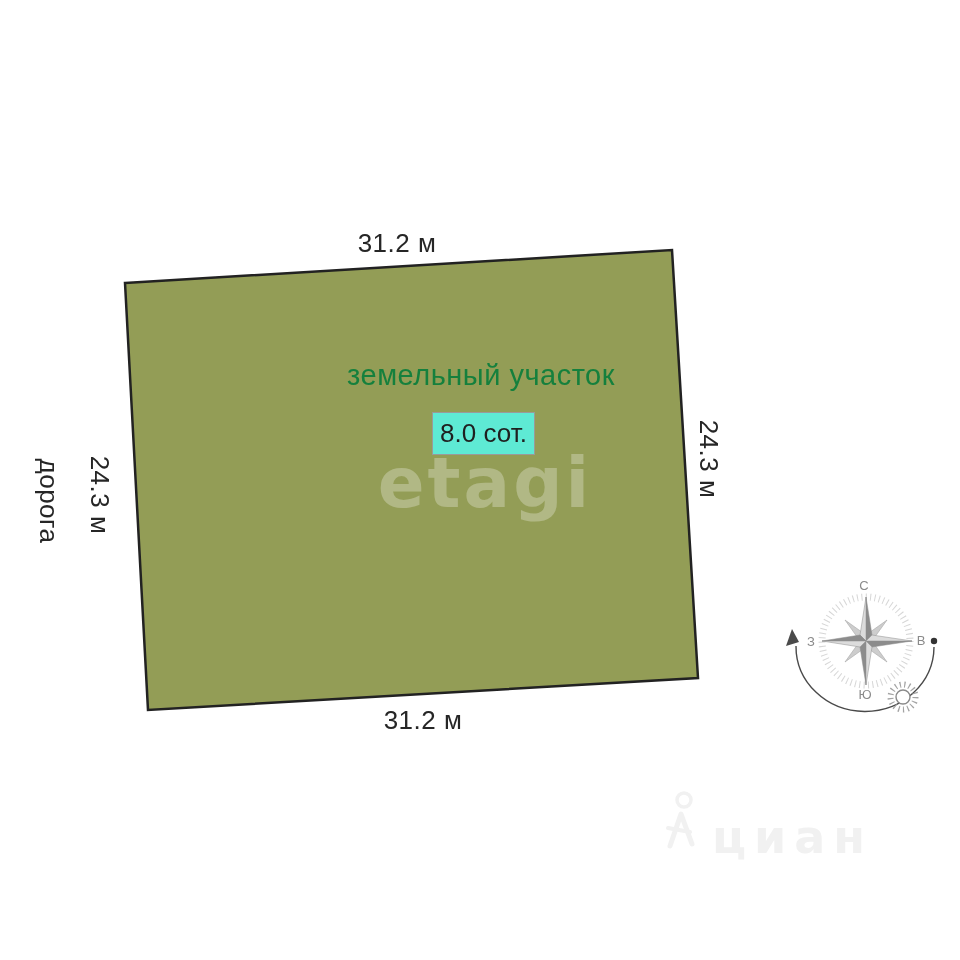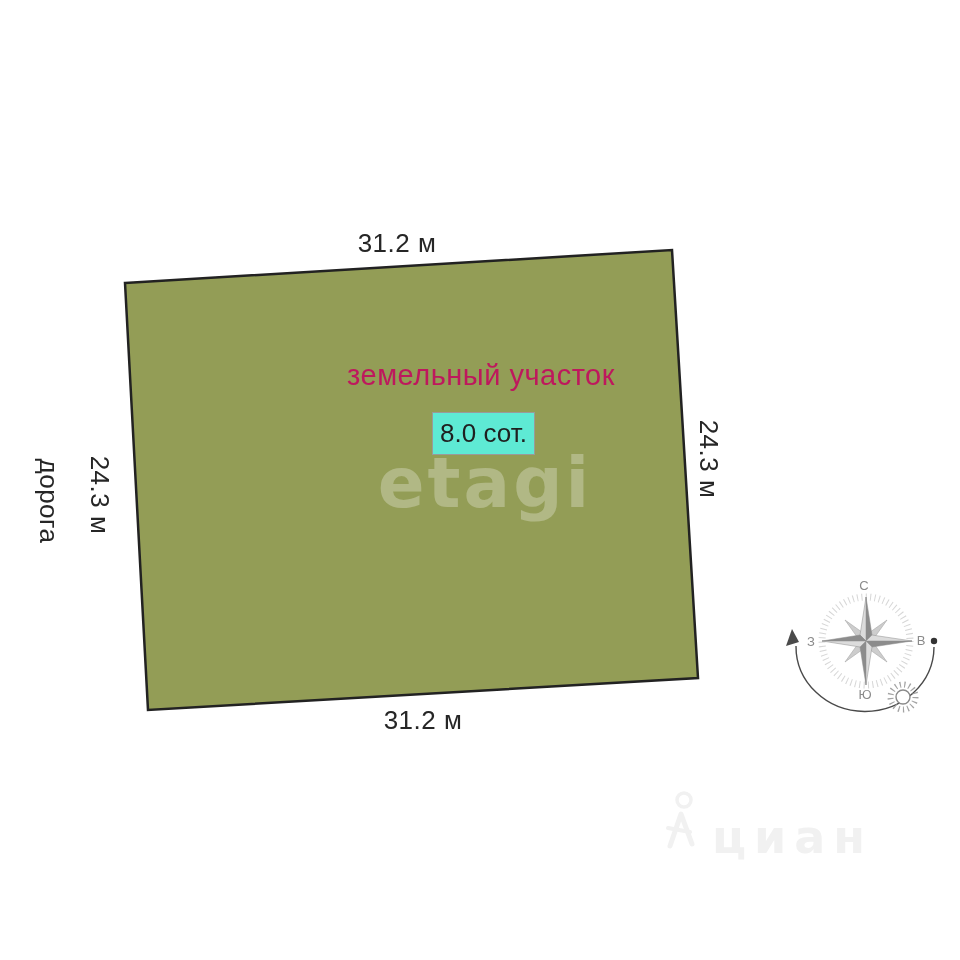--- a/index.html
+++ b/index.html
@@ -8,21 +8,21 @@
     background:#ffffff;
     font-family:"Liberation Sans", sans-serif;
   }
   .abs{position:absolute;}
   .dim-label{
     width:160px;height:30px;line-height:30px;text-align:center;
     font-size:26px;color:#262626;letter-spacing:0.5px;
   }
   .rot90{transform:rotate(90deg);transform-origin:center center;}
   .plot-title{
-    width:340px;text-align:center;font-size:29px;color:#be185d;letter-spacing:0.5px;
+    width:340px;text-align:center;font-size:29px;color:#15803d;letter-spacing:0.5px;
   }
   .area-box{
     width:101px;height:41px;background:#5eead4;border:1px solid #9a9a9a;
     display:flex;align-items:center;justify-content:center;
     font-size:26px;color:#1f1f1f;
   }
   .etagi-mark{
     width:320px;text-align:center;
     font-family:"DejaVu Sans", sans-serif;font-weight:bold;
     font-size:69px;line-height:66px;letter-spacing:3px;

